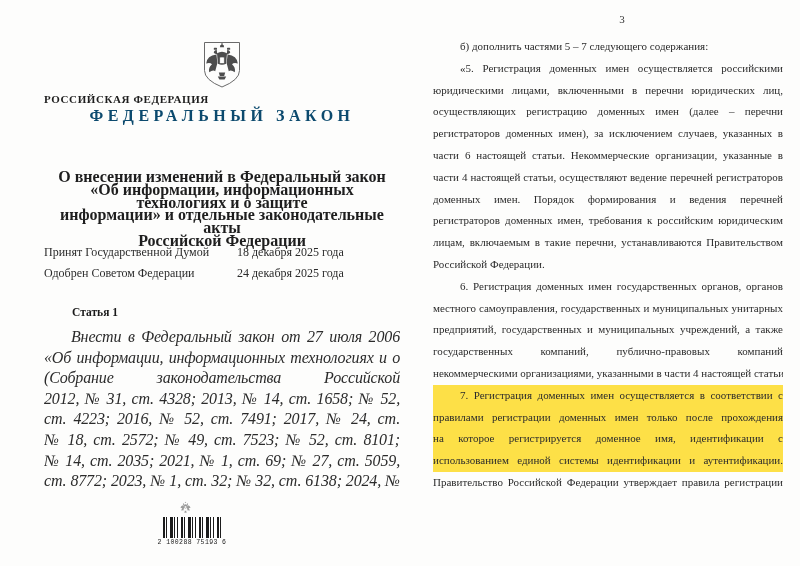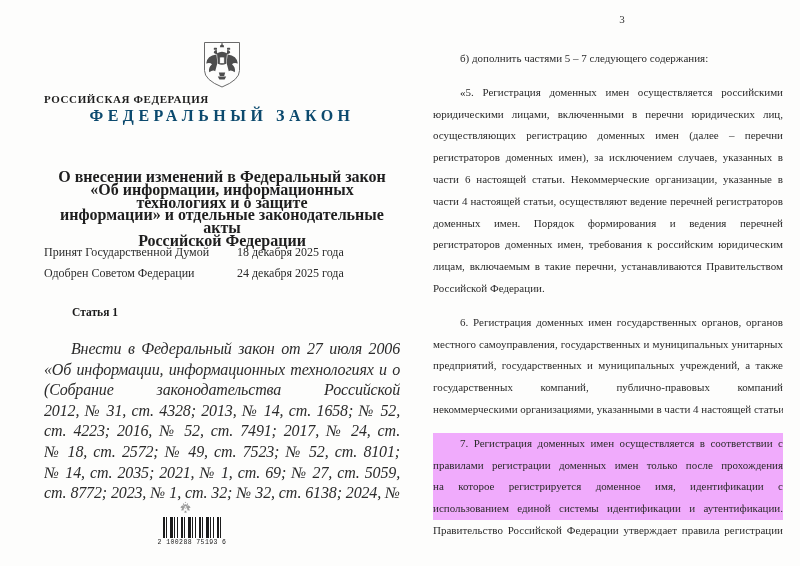--- a/index.html
+++ b/index.html
@@ -19,21 +19,21 @@
   .adoption{position:absolute;top:242px;width:100%;font-size:12px;}
   .adoption .row{position:relative;height:20.5px;line-height:20.5px;white-space:nowrap;}
   .adoption .date{position:absolute;left:193px;top:0;}
   .article-heading{position:absolute;top:306px;width:100%;
     font-weight:bold;font-size:11.5px;text-indent:28px;color:#1a1a1a;}
   .left-body{position:absolute;top:327px;width:100%;}
   .left-body .ln{height:20.6px;line-height:20.6px;font-size:16px;letter-spacing:-.15px;font-style:italic;}
   
   .ln{overflow:hidden;text-align:justify;text-align-last:justify;}
   .ln.flush{text-align-last:left;white-space:nowrap;}
-  .indent-first .ln:first-child{text-indent:27px;margin-top:12px;}
+  .indent-first .ln:first-child{text-indent:27px;}
   
   .barcode{position:absolute;top:501px;left:110px;width:76px;text-align:center;}
   .barcode .mini-arms{display:block;margin:0 auto 1px;transform:translateX(-7px);opacity:.55;}
   .barcode .bars{display:block;margin:0 auto;width:58px;height:21px;
     background:repeating-linear-gradient(90deg,
       #1c1c1c 0 2px,#fff 2px 3px,#1c1c1c 3px 4px,#fff 4px 7px,
       #1c1c1c 7px 10px,#fff 10px 11px,#1c1c1c 11px 12px,#fff 12px 14px,
       #1c1c1c 14px 15px,#fff 15px 18px);}
   .barcode .digits{display:block;margin-top:1px;font-family:"Liberation Mono","DejaVu Sans Mono",monospace;
     font-size:6.5px;letter-spacing:.4px;color:#222;white-space:nowrap;}
@@ -136,21 +136,21 @@
         </div>
 
       <div class="indent-first">
           <div class="ln">6. Регистрация доменных имен государственных органов, органов</div>
           <div class="ln">местного самоуправления, государственных и муниципальных унитарных</div>
           <div class="ln">предприятий, государственных и муниципальных учреждений, а также</div>
           <div class="ln">государственных компаний, публично-правовых компаний осуществляется</div>
           <div class="ln flush">некоммерческими организациями, указанными в части 4 настоящей статьи.</div>
         </div>
 
-      <div class="indent-first hl-block" style="background: #f0abfc;">
+      <div class="indent-first hl-block" style="background: #fde047;">
           <div class="ln">7. Регистрация доменных имен осуществляется в соответствии с</div>
           <div class="ln">правилами регистрации доменных имен только после прохождения лицом,</div>
           <div class="ln">на которое регистрируется доменное имя, идентификации с</div>
           <div class="ln">использованием единой системы идентификации и аутентификации.</div>
         </div>
 
       <div>
           <div class="ln">Правительство Российской Федерации утверждает правила регистрации</div>
         </div>
     </div>

